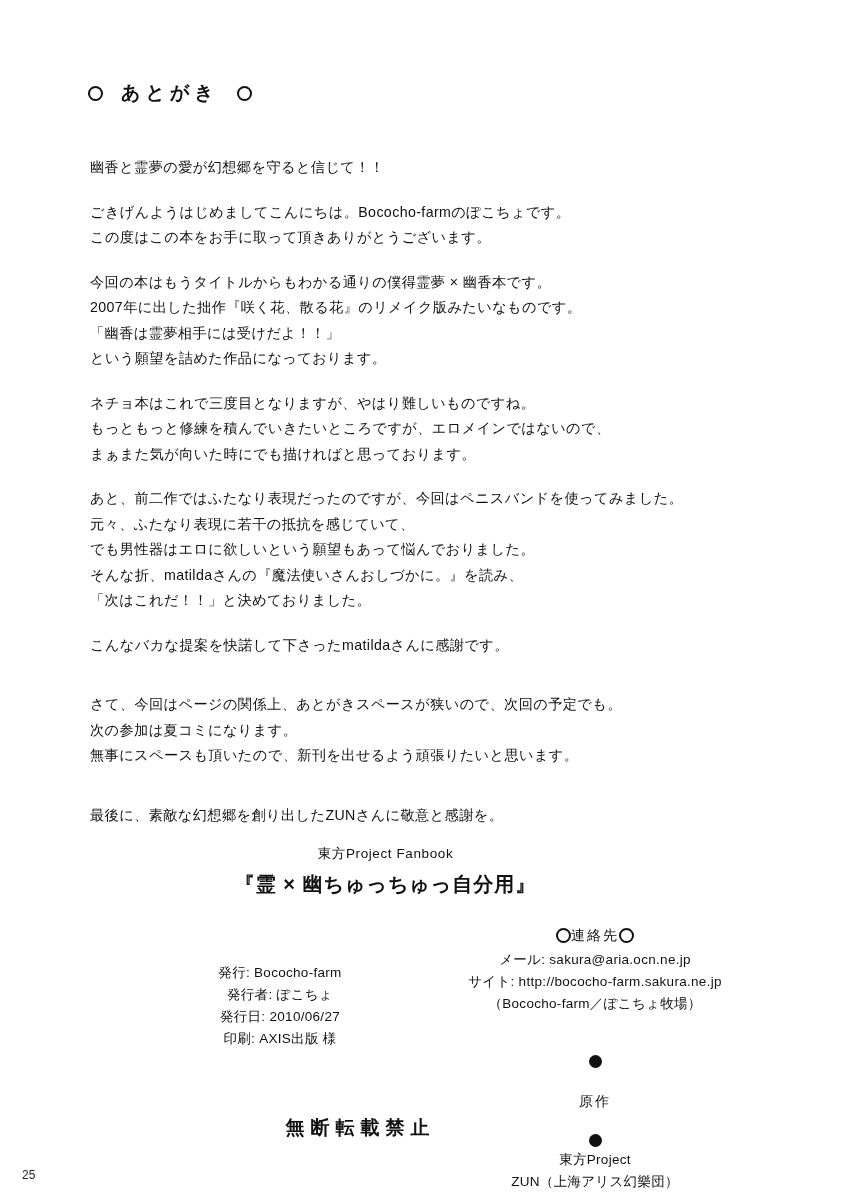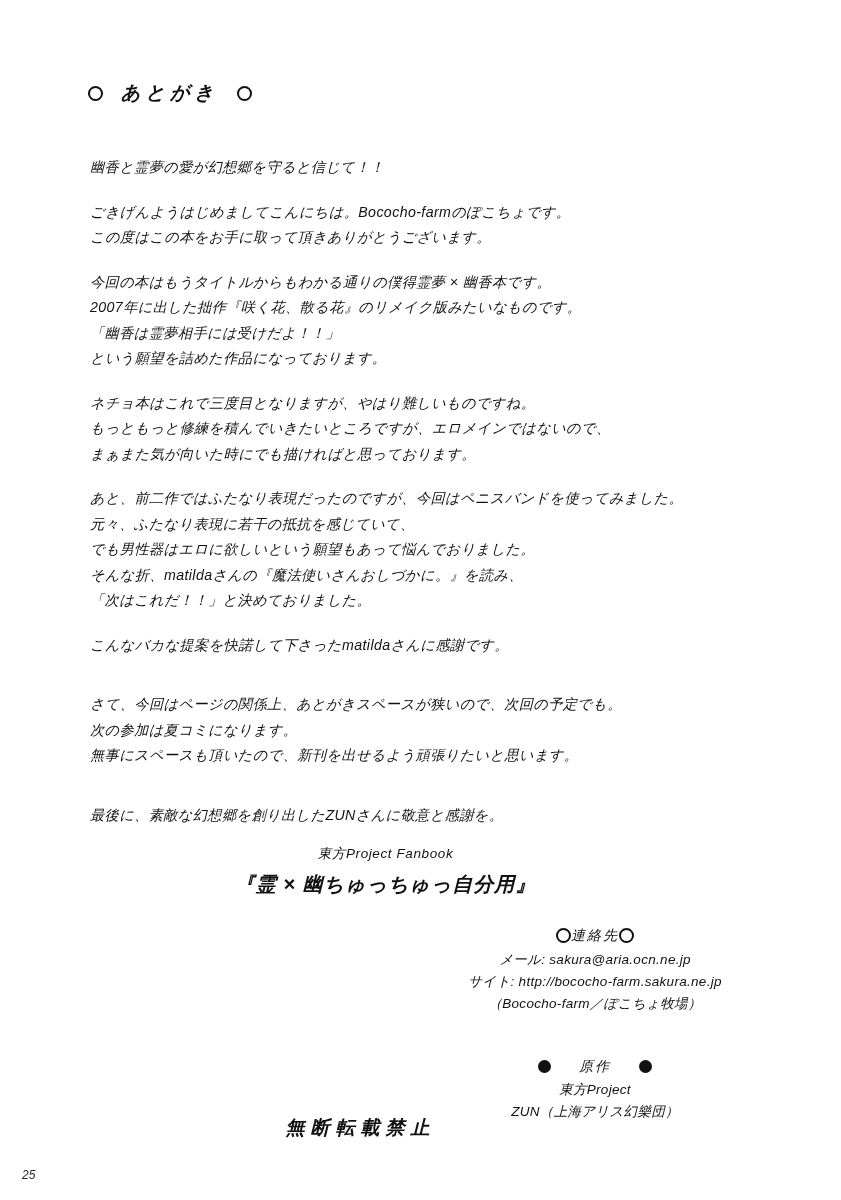--- a/index.html
+++ b/index.html
@@ -14,21 +14,20 @@
     font-family: "Liberation Sans", sans-serif;
     color: #111111;
     overflow: hidden;
   }
 
   .page {
     position: absolute;
     left: 0; top: 0;
     width: 841px;
     height: 1200px;
-    font-style: italic;
   }
 
   
   .afterword-head {
     position: absolute;
     left: 88px;
     top: 80px;
     display: flex;
     align-items: center;
     gap: 18px;
@@ -126,24 +125,25 @@
     align-items: center;
     justify-content: center;
     font-size: 14px;
     letter-spacing: 2px;
     margin-bottom: 3px;
   }
   .origin-head {
     display: flex;
     align-items: center;
     justify-content: center;
-    gap: 28px;
+    gap: 22px;
     font-size: 14px;
     letter-spacing: 2px;
     margin-bottom: 2px;
+    flex-direction: column;
   }
   .origin-block {
     margin-top: 40px;
     text-align: center;
     font-size: 13.5px;
     line-height: 22px;
   }
 
   .notice {
     position: absolute;
@@ -226,20 +226,26 @@
 
   </div>
 
   <div class="colophon">
 
     <div class="col-fanbook">東方Project Fanbook</div>
     <div class="col-title">『霊 × 幽ちゅっちゅっ自分用』</div>
 
     <div class="col-cols">
 
+      <div class="col-left">
+        <div>発行: Bococho-farm</div>
+        <div>発行者: ぽこちょ</div>
+        <div>発行日: 2010/06/27</div>
+        <div>印刷: AXIS出版 様</div>
+      </div>
 
       <div class="col-right">
         <div class="contact-head">
           <span class="circle-open"></span>
           <span>連絡先</span>
           <span class="circle-open"></span>
         </div>
         <div>メール: sakura@aria.ocn.ne.jp</div>
         <div>サイト: http://bococho-farm.sakura.ne.jp</div>
         <div>（Bococho-farm／ぽこちょ牧場）</div>

